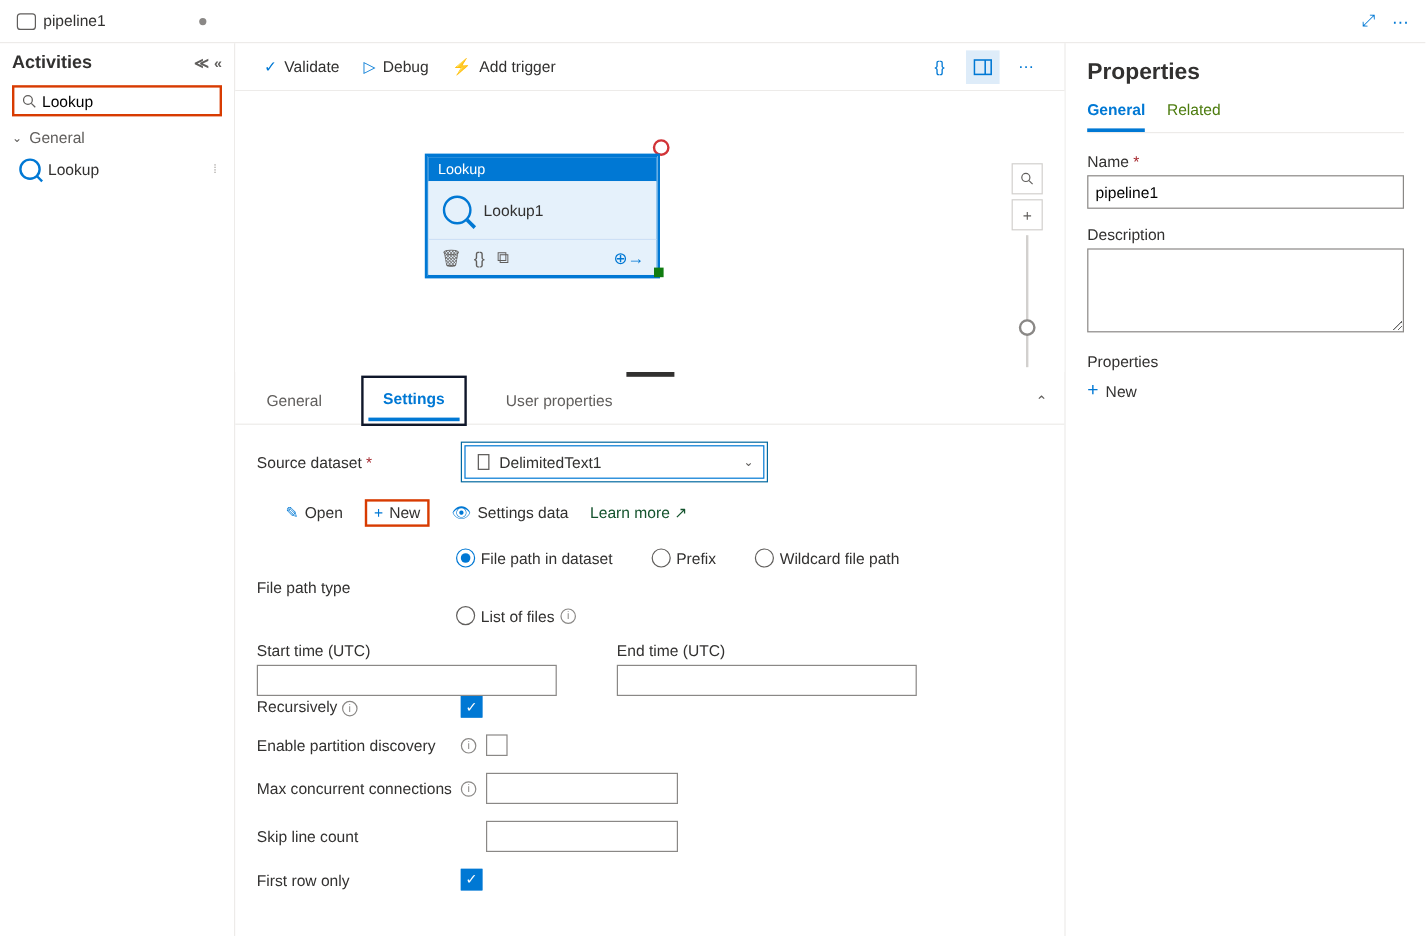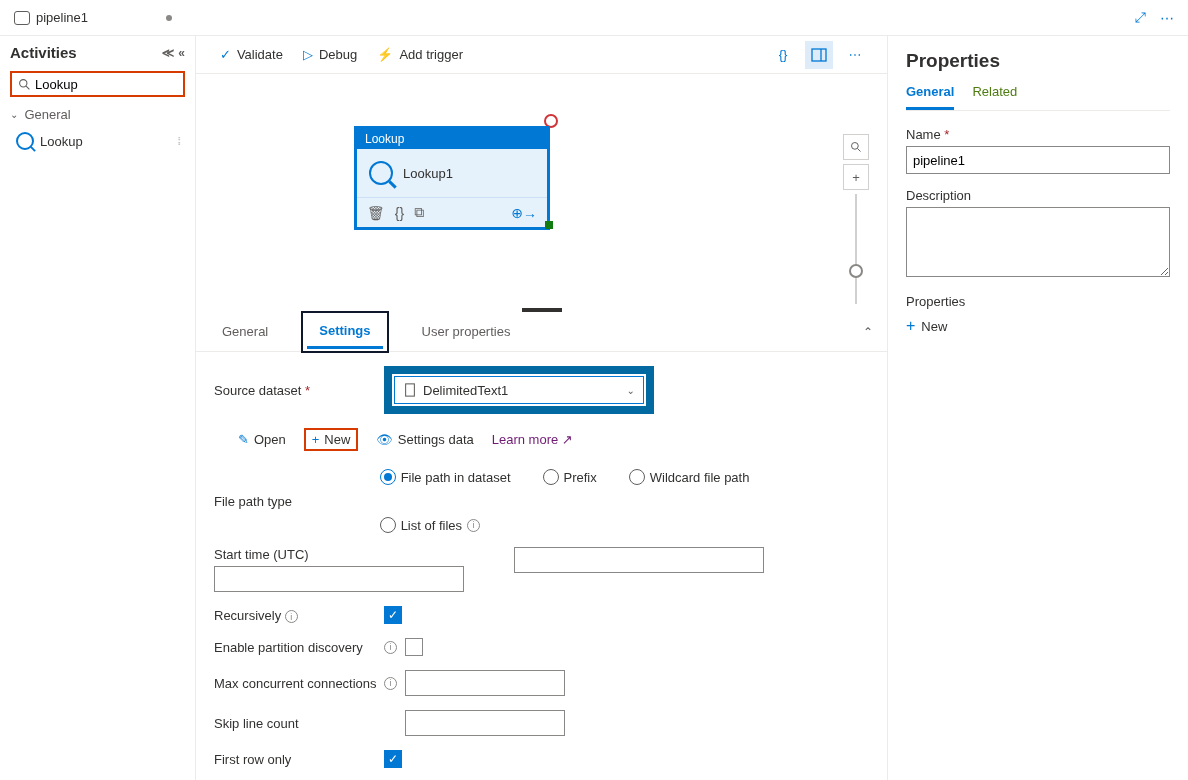--- a/index.html
+++ b/index.html
@@ -56,38 +56,38 @@
 .tabs-row { display: flex; align-items: center; padding: 0 14px; height: 40px; border-bottom: 1px solid #edebe9; }
 .ptab { padding: 8px 12px; cursor: pointer; color: #605e5c; }
 .ptab.active { color: #0078d4; border-bottom: 3px solid #0078d4; font-weight: 600; }
 .settings-hl { border: 2px solid #0f172a; padding: 2px 4px; margin: 0 21px; }
 .collapse-ic { margin-left: auto; cursor: pointer; color: #605e5c; font-size: 12px; }
 
 .settings-body { padding: 14px 18px; overflow: auto; }
 .row { display: flex; align-items: center; margin-bottom: 14px; }
 .lbl { width: 170px; color: #323130; }
 .req { color: #a4262c; }
-.ds-dd { border: 8px solid #0369a1; padding: 2px; }
+.ds-dd { border: 1px solid #0369a1; padding: 2px; }
 .ds-dd-inner { width: 250px; height: 28px; border: 1.5px solid #0078d4; display: flex; align-items: center; padding: 0 8px; cursor: pointer; }
 .ds-dd-inner .chev { margin-left: auto; color: #605e5c; font-size: 10px; }
 .actions-row { display: flex; align-items: center; gap: 18px; margin-left: 24px; margin-bottom: 18px; }
 .link-btn { display: flex; align-items: center; gap: 5px; cursor: pointer; color: #323130; }
 .link-btn .ico { color: #0078d4; }
 .new-hl { border: 2px solid #d83b01; padding: 2px 6px; }
-.lm-link { color: #701a75; cursor: pointer; }
+.lm-link { color: #14532d; cursor: pointer; }
 
 .radio-grp { display: flex; gap: 32px; flex-wrap: wrap; }
 .radio { display: flex; align-items: center; gap: 5px; cursor: pointer; }
 .radio-c { width: 16px; height: 16px; border: 1px solid #605e5c; border-radius: 50%; display: flex; align-items: center; justify-content: center; }
 .radio.sel .radio-c { border-color: #0078d4; }
 .radio.sel .radio-c::after { content: ""; width: 8px; height: 8px; background: #0078d4; border-radius: 50%; }
 .info-ic { width: 13px; height: 13px; border: 1px solid #8a8886; border-radius: 50%; font-size: 9px; display: inline-flex; align-items: center; justify-content: center; color: #8a8886; }
 
 .sublbl { font-size: 13px; margin-bottom: 4px; }
-.time-row { display: flex; gap: 50px; margin-bottom: 14px; }
+.time-row { display: flex; gap: 50px; }
 .time-col input { width: 250px; height: 26px; border: 1px solid #8a8886; padding: 0 6px; }
 
 .chk { width: 18px; height: 18px; border: 1px solid #8a8886; display: flex; align-items: center; justify-content: center; cursor: pointer; }
 .chk.checked { background: #0078d4; border-color: #0078d4; color: #fff; font-size: 12px; }
 .small-input { width: 160px; height: 26px; border: 1px solid #8a8886; }
 
 .props-panel { width: 300px; padding: 14px 18px; }
 .props-title { font-weight: 600; font-size: 19px; margin-bottom: 12px; }
 .props-tabs { display: flex; gap: 18px; border-bottom: 1px solid #edebe9; margin-bottom: 16px; }
 .props-tab { padding-bottom: 8px; cursor: pointer; color: #4d7c0f; }
@@ -265,20 +265,21 @@
             </div>
         </div>
       </div>
 
       <div class="time-row">
         <div class="time-col">
           <div class="sublbl">Start time (UTC)</div>
           <input style="">
         </div>
         <div class="time-col">
+          <div class="sublbl">End time (UTC)</div>
           <input style="">
         </div>
       </div>
 
       <div class="row">
         <div class="lbl"><span>Recursively</span> <span class="info-ic">i</span></div>
         <div class="chk checked">✓</div>
       </div>
 
       <div class="row">

